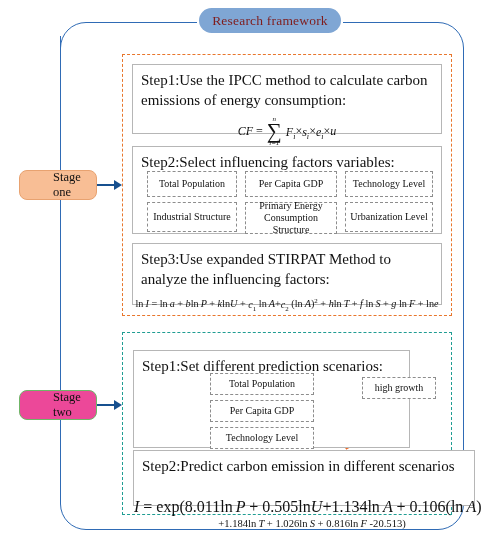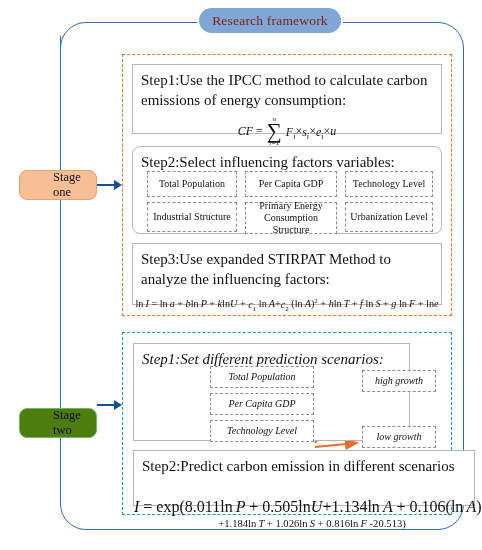--- a/index.html
+++ b/index.html
@@ -89,23 +89,22 @@
   }
   .stage-one-label {
     left: 19px;
     top: 170px;
     background: #f8be95;
     border: 1px solid #e8a270;
   }
   .stage-two-label {
     left: 19px;
     top: 390px;
-    background: #4d7c0f;
+    background: #ec4899;
     border: 1px solid #6fb667;
-    margin-top: 18px;
   }
   
   .vline {
     position: absolute;
     width: 1.6px;
     background: #2f6bb5;
   }
   .arrow-line {
     position: absolute;
     height: 2px;
@@ -226,21 +225,21 @@
       <i>CF</i> <span class="up">=</span>
       <span class="sigma-wrap">
         <span class="sigma-lim">n</span>
         <span class="sigma-glyph">∑</span>
         <span class="sigma-lim">i=1</span>
       </span>
       <i>F<sub><i>i</i></sub></i><span class="up">×</span><i>s<sub><i>i</i></sub></i><span class="up">×</span><i>e<sub><i>i</i></sub></i><span class="up">×</span><i>u</i>
     </div>
   </div>
 
-  <div class="panel" style="left:132px; top:146px; width:310px; height:88px;border-radius:8px;">
+  <div class="panel" style="left:132px; top:146px; width:310px; height:88px;">
     <div class="panel-title">Step2:Select  influencing factors variables:</div>
 
     <div class="factor" style="left:14px; top:24px; width:90px; height:26px;">Total Population</div>
     <div class="factor" style="left:112px; top:24px; width:92px; height:26px;">Per Capita GDP</div>
     <div class="factor" style="left:212px; top:24px; width:88px; height:26px;">Technology Level</div>
 
     <div class="factor" style="left:14px; top:55px; width:90px; height:30px;">Industrial Structure</div>
     <div class="factor" style="left:212px; top:55px; width:88px; height:30px;">Urbanization Level</div>
     <div class="factor" style="left:112px; top:55px; width:92px; height:32px;">Primary Energy Consumption Structure</div>
   </div>
@@ -279,29 +278,28 @@
       <line x1="192" y1="45" x2="234" y2="48" stroke="#8c8c8c" stroke-width="1.5" marker-end="url(#ah-gray)"></line>
       <line x1="192" y1="48" x2="234" y2="104" stroke="#8c8c8c" stroke-width="1.5" marker-end="url(#ah-gray)"></line>
 
       <line x1="192" y1="72" x2="234" y2="50" stroke="#3d95d6" stroke-width="2" marker-end="url(#ah-blue)"></line>
       <line x1="192" y1="78" x2="234" y2="106" stroke="#3d95d6" stroke-width="2" marker-end="url(#ah-blue)"></line>
 
       <line x1="192" y1="110" x2="234" y2="54" stroke="#ec6c2a" stroke-width="2" marker-end="url(#ah-orange)"></line>
       <line x1="192" y1="114" x2="234" y2="110" stroke="#ec6c2a" stroke-width="2" marker-end="url(#ah-orange)"></line>
     </svg>
 
-    <div class="panel" style="left:10px; top:10px; width:277px; height:98px;font-style:italic;">
+    <div class="panel" style="left:10px; top:17px; width:277px; height:98px;">
       <div class="panel-title">Step1:Set different prediction scenarios:</div>
 
       <div class="factor" style="left:76px; top:22px; width:104px; height:22px;">Total Population</div>
       <div class="factor" style="left:76px; top:49px; width:104px; height:22px;">Per Capita GDP</div>
       <div class="factor" style="left:76px; top:76px; width:104px; height:22px;">Technology Level</div>
 
       <div class="factor" style="left:228px; top:26px; width:74px; height:22px;">high growth</div>
-      <div class="factor" style="left:228px; top:82px; width:74px; height:22px;">low growth</div>
     </div>
 
     <div class="panel" style="left:10px; top:117px; width:342px; height:56px;">
       <div class="panel-title">Step2:Predict carbon emission in different scenarios</div>
       <div class="formula" style="margin-top:20px; font-size:16px;">
         <i>I</i> <span class="up">= exp(8.011</span><span class="up">ln</span> <i>P</i>
         <span class="up">+ 0.505</span><span class="up">ln</span><i>U</i><span class="up">+1.134</span><span class="up">ln</span> <i>A</i>
         <span class="up">+ 0.106(ln</span> <i>A</i><span class="up">)</span><sup>2</sup>
       </div>
       <div class="formula" style="margin-top:2px; font-size:10.6px; padding-left:16px;">

